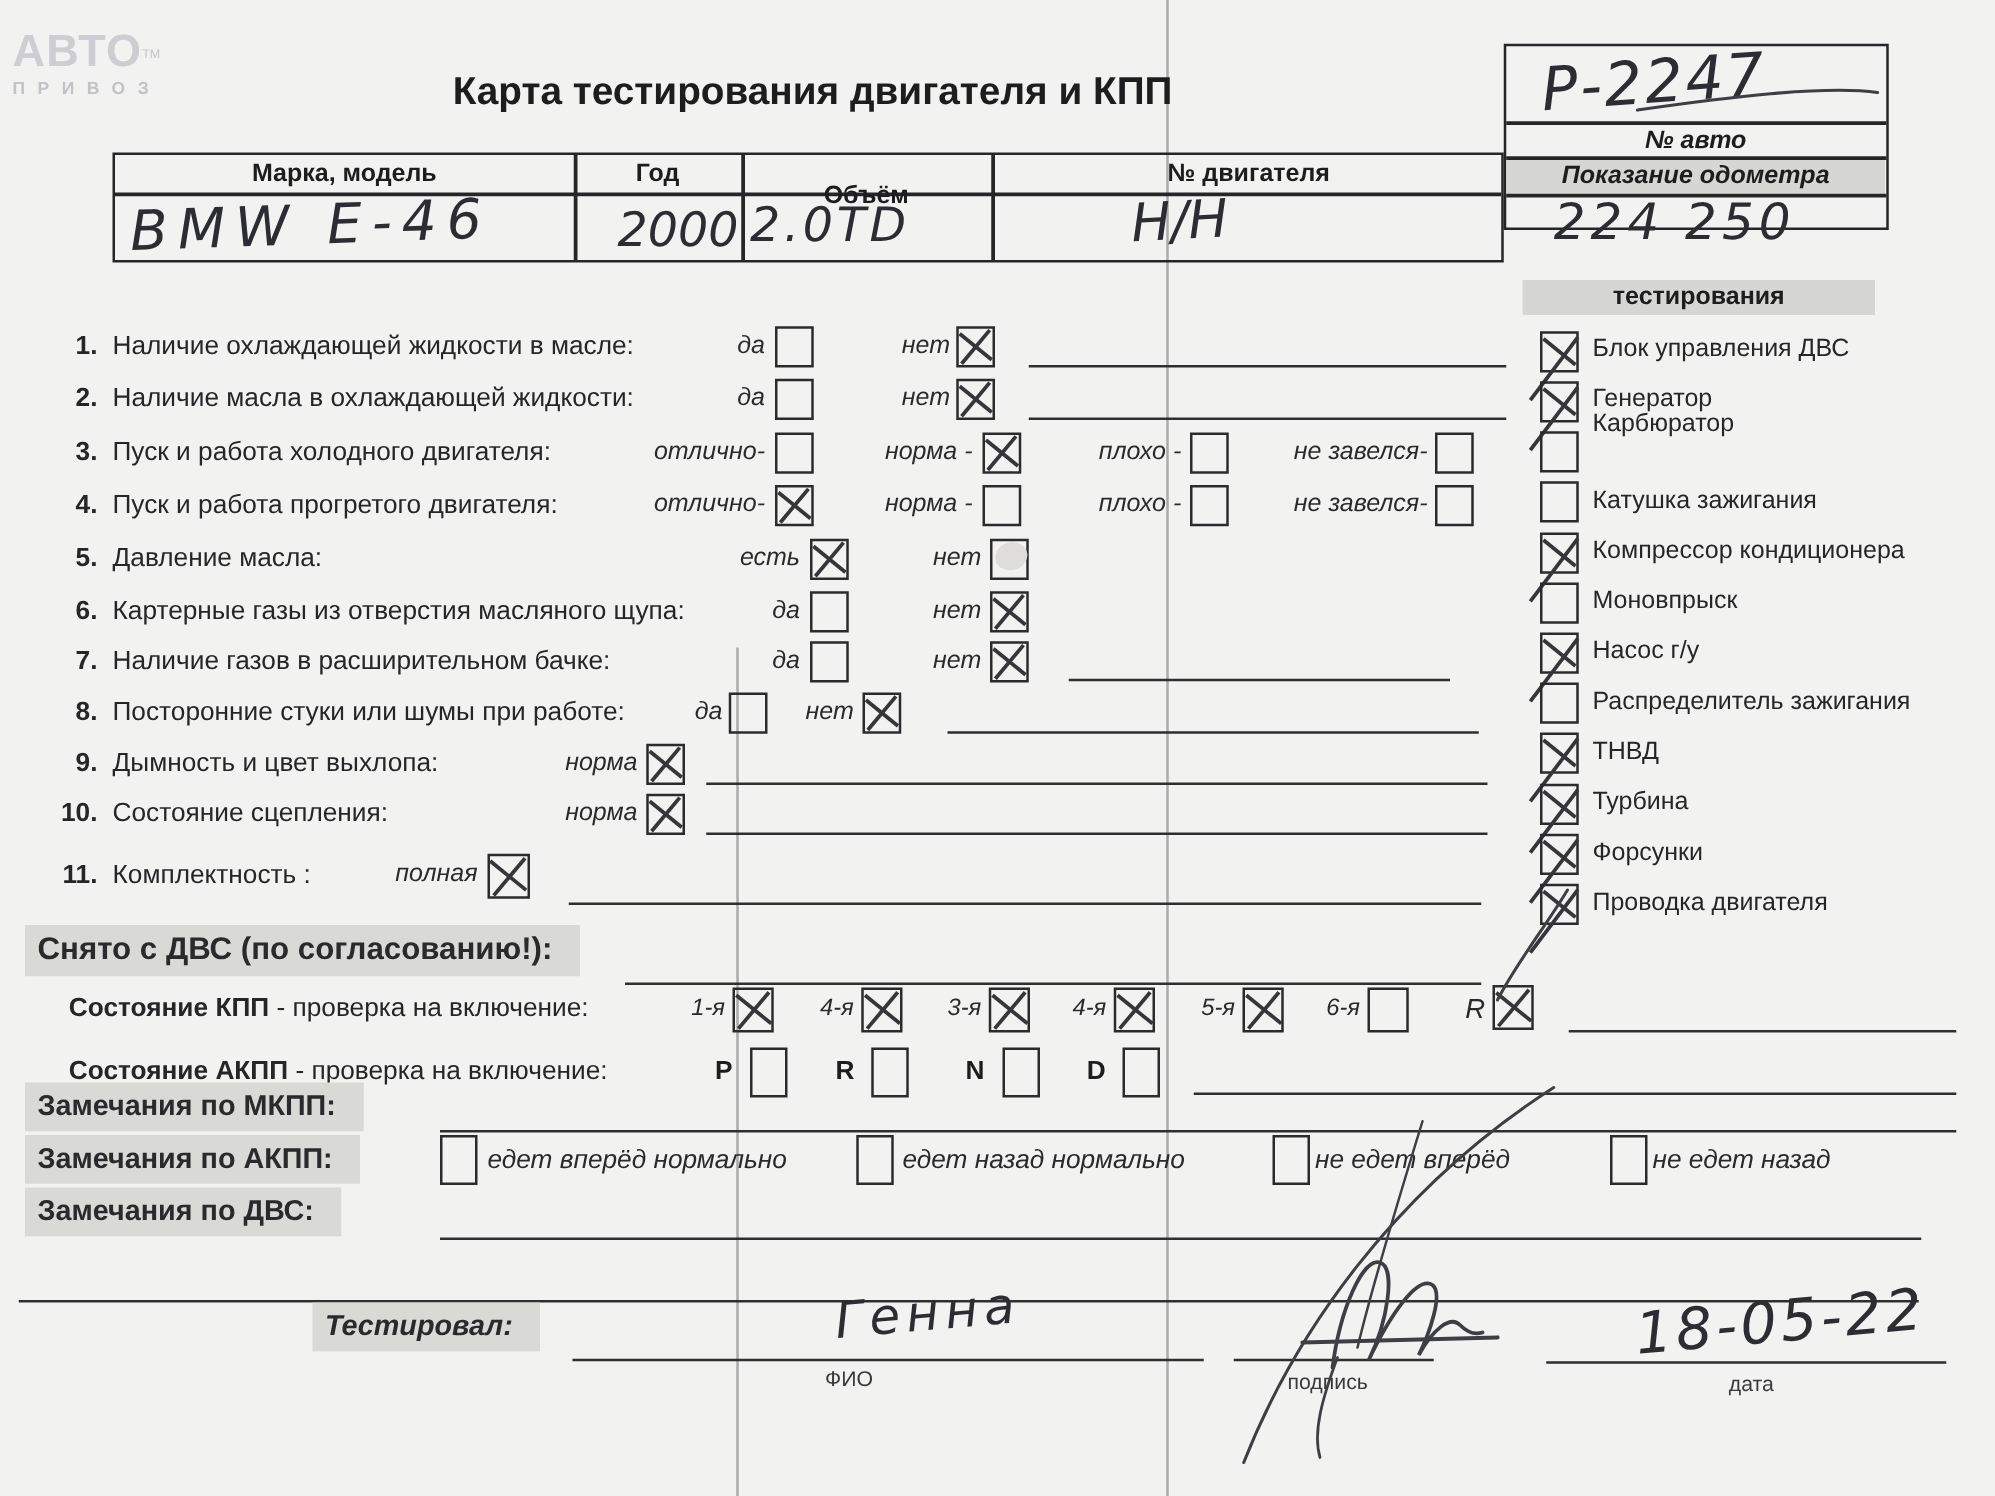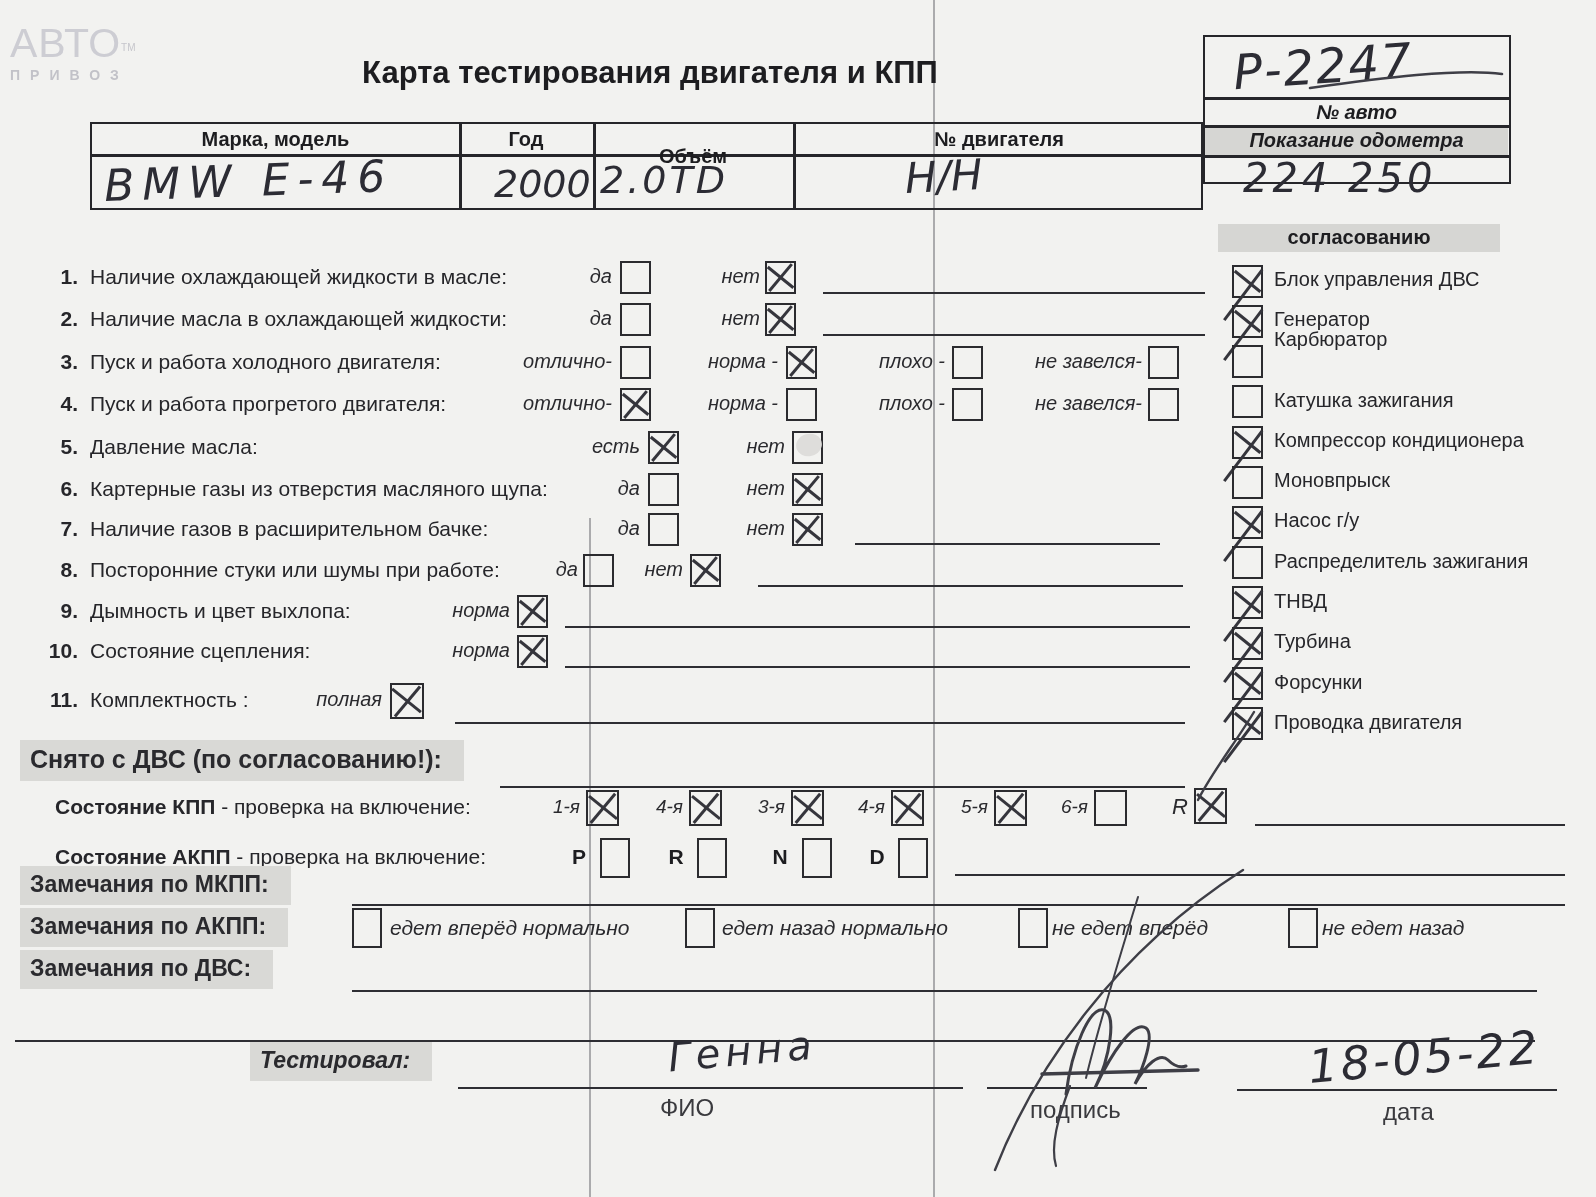--- a/index.html
+++ b/index.html
@@ -1,30 +1,30 @@
 <!DOCTYPE html>
 <html><head>
 <meta charset="utf-8">
 <style>
   html,body{margin:0;padding:0;background:#e8e8e6;}
   .sheet{position:relative;width:1596px;height:1197px;background:#f2f2f0;overflow:hidden;
          font-family:"Liberation Sans",sans-serif;color:#222226;}
   .abs{position:absolute;}
   
-  .logo-brand{font-weight:normal;font-size:41px;letter-spacing:1px;color:#cdcdd3;}
+  .logo-brand{font-weight:bold;font-size:36px;letter-spacing:1px;color:#cdcdd3;}
   .logo-tm{font-size:10px;color:#c6c6cc;}
   .logo-sub{font-size:14px;letter-spacing:10px;color:#c2c2c8;font-weight:bold;}
   
   .title{font-weight:bold;font-size:31px;color:#1d1d20;text-align:center;}
   .hdr{font-weight:bold;font-size:20px;text-align:center;color:#1d1d20;}
   .itm{font-size:21px;color:#26262a;}
   .num{font-weight:bold;font-size:21px;color:#26262a;text-align:right;}
   .opt{font-style:italic;font-size:20px;color:#2a2a2e;text-align:right;display:inline-block;}
   .chip{background:#d9d9d6;font-weight:bold;font-size:23px;color:#2a2a2e;padding:5px 22px 7px 10px;}
-  .small{font-size:24px;color:#3a3a3e;}
+  .small{font-size:17px;color:#3a3a3e;}
   .hand{font-family:"DejaVu Sans",sans-serif;font-style:italic;color:#2c2c34;white-space:nowrap;}
   
   .box-frame{border:2.5px solid #26262a;box-sizing:border-box;}
   .vline{position:absolute;top:0;bottom:0;width:2.5px;background:#26262a;}
   .hline{position:absolute;left:0;right:0;height:2.5px;background:#26262a;}
   .grayband{background:#d6d6d3;}
   
   .cb{position:absolute;width:31px;height:33px;border:2.2px solid #2b2b2f;box-sizing:border-box;background:transparent;}
   .cb.g{width:33px;height:36px;}
   .cb.p{width:30px;height:40px;}
@@ -71,21 +71,21 @@
     <div class="hline" style="top:60px;"></div>
     <div class="hline" style="top:88px;"></div>
     <div class="abs grayband" style="left:0;top:90.5px;width:303px;height:27px;"></div>
     <div class="hline" style="top:118px;"></div>
     <div class="abs hdr" style="left:0;top:64px;width:303px;">№ авто</div>
     <div class="abs hdr" style="left:0;top:92px;width:303px;">Показание одометра</div>
   </div>
   <div class="abs hand" style="left:1233px;top:38px;font-size:48px;transform:rotate(-4deg);letter-spacing:2px;">Р-2247</div>
   <div class="abs hand" style="left:1243px;top:155px;font-size:40px;letter-spacing:4px;">224 250</div>
 
-  <div class="abs grayband hdr" style="left:1218px;top:224px;width:282px;height:26px;padding-top:2px;font-size:20px;">согласованию</div>
+  <div class="abs grayband hdr" style="left:1218px;top:224px;width:282px;height:26px;padding-top:2px;font-size:20px;">тестирования</div>
 
   <div class="cb tail checked" style="left:1232px;top:265px;"></div>
   <div class="abs itm" style="left:1274px;top:268px;font-size:20px;">Блок управления ДВС</div>
   <div class="cb tail checked" style="left:1232px;top:305px;"></div>
   <div class="abs itm" style="left:1274px;top:308px;font-size:20px;">Генератор</div>
   <div class="cb" style="left:1232px;top:345px;"></div>
   <div class="abs itm" style="left:1274px;top:328px;font-size:20px;">Карбюратор</div>
   <div class="cb" style="left:1232px;top:385px;"></div>
   <div class="abs itm" style="left:1274px;top:389px;font-size:20px;">Катушка зажигания</div>
   <div class="cb tail checked" style="left:1232px;top:426px;"></div>

